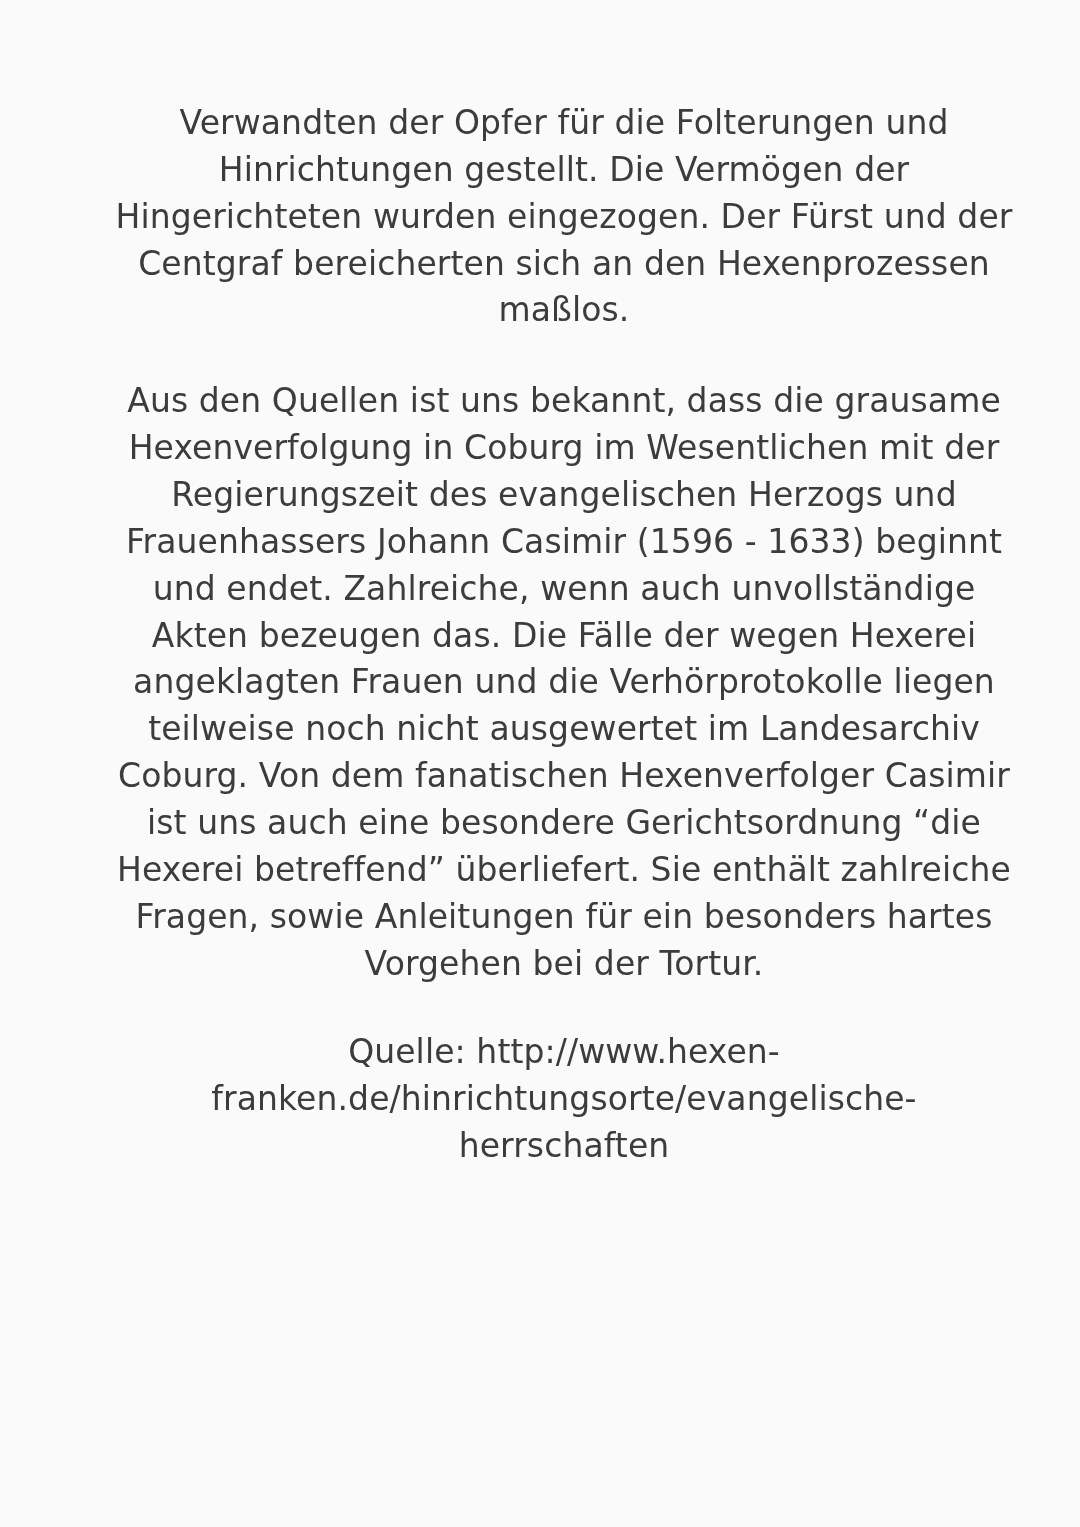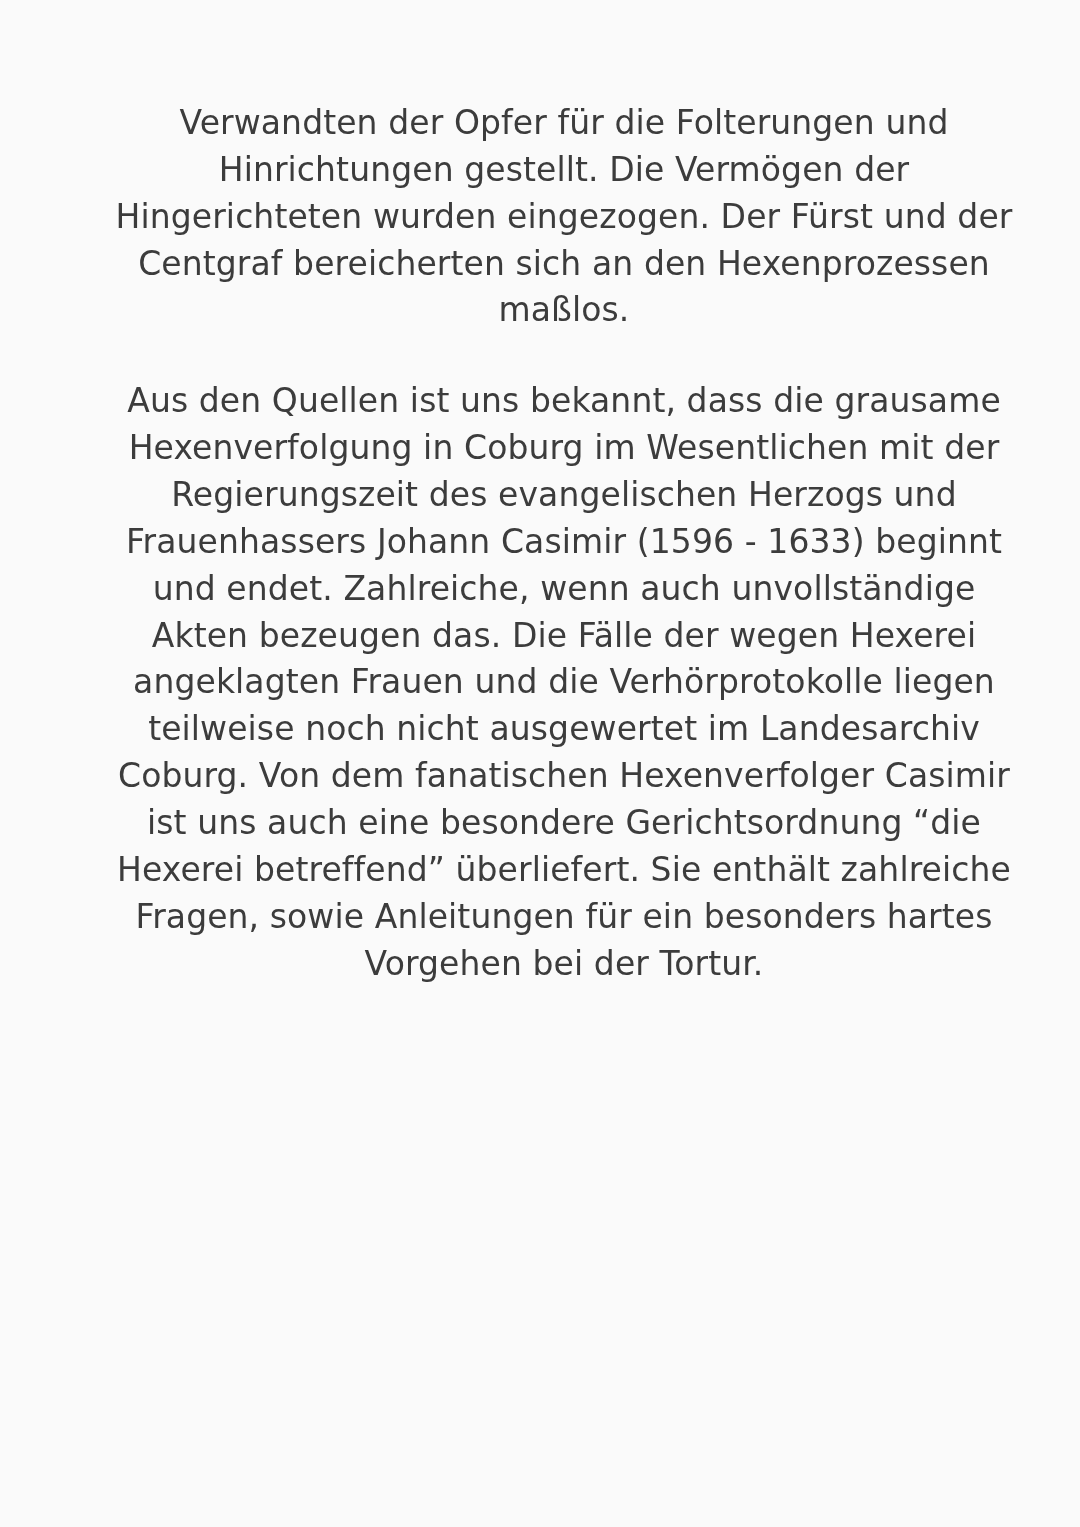--- a/index.html
+++ b/index.html
@@ -48,15 +48,16 @@
   <div class="text-block">
 
     <p class="para">Verwandten der Opfer für die Folterungen und Hinrichtungen gestellt. Die Vermögen der Hingerichteten wurden eingezogen. Der Fürst und der Centgraf bereicherten sich an den Hexenprozessen maßlos.</p>
 
     <div class="spacer"></div>
 
     <p class="para">Aus den Quellen ist uns bekannt, dass die grausame Hexenverfolgung in Coburg im Wesentlichen mit der Regierungszeit des evangelischen Herzogs und Frauenhassers Johann Casimir (1596 - 1633) beginnt und endet. Zahlreiche, wenn auch unvollständige Akten bezeugen das. Die Fälle der wegen Hexerei angeklagten Frauen und die Verhörprotokolle liegen teilweise noch nicht ausgewertet im Landesarchiv Coburg. Von dem fanatischen Hexenverfolger Casimir ist uns auch eine besondere Gerichtsordnung “die Hexerei betreffend” überliefert. Sie enthält zahlreiche Fragen, sowie Anleitungen für ein besonders hartes Vorgehen bei der Tortur.</p>
 
     <div class="spacer-small"></div>
 
+    <p class="para">Quelle: http://www.hexen-franken.de/hinrichtungsorte/evangelische-herrschaften</p>
 
   </div>
 </div>
 
 </body></html>

